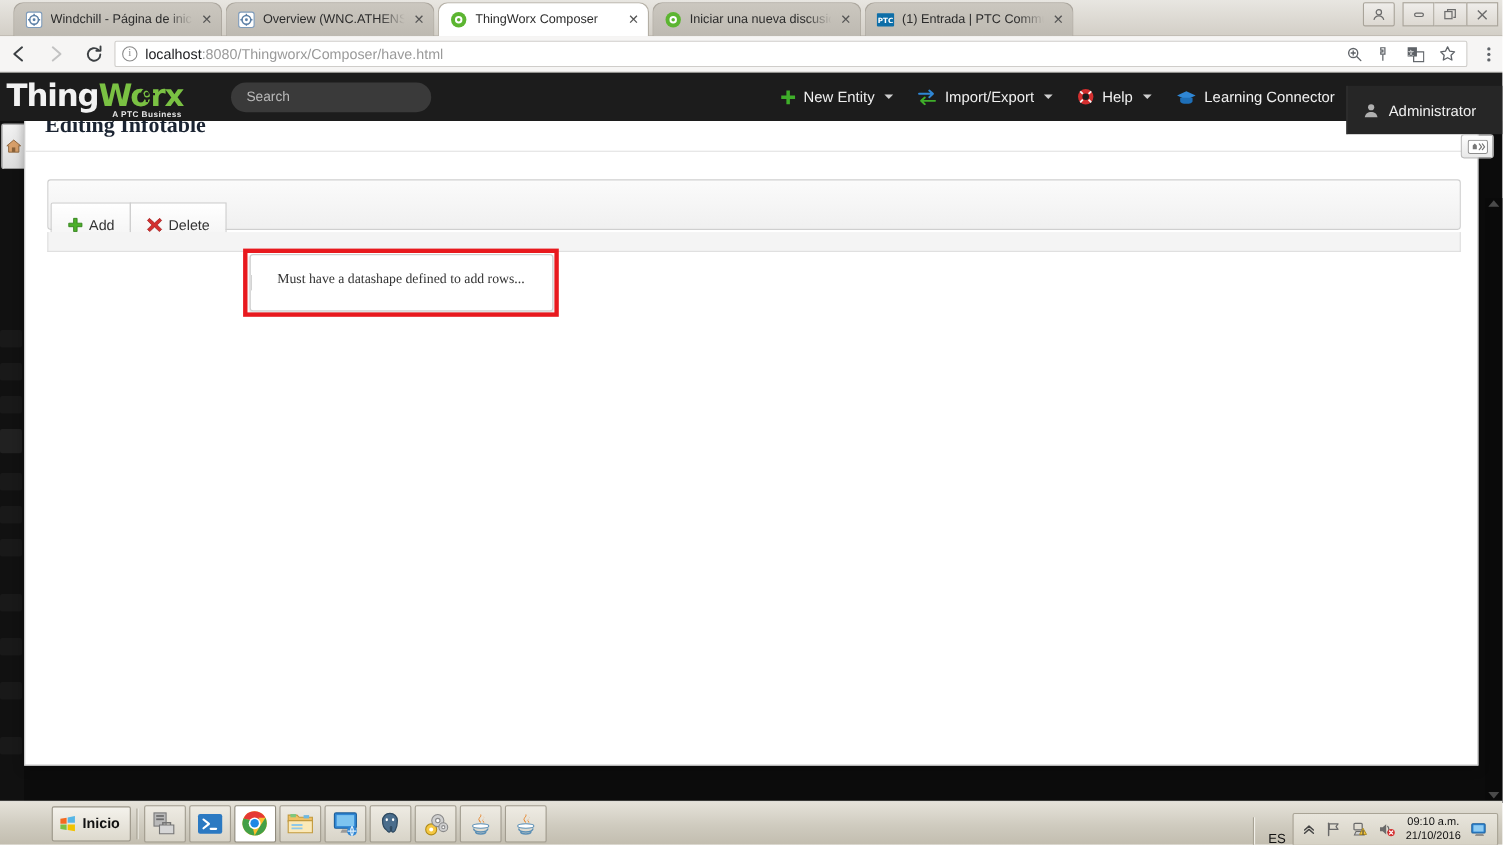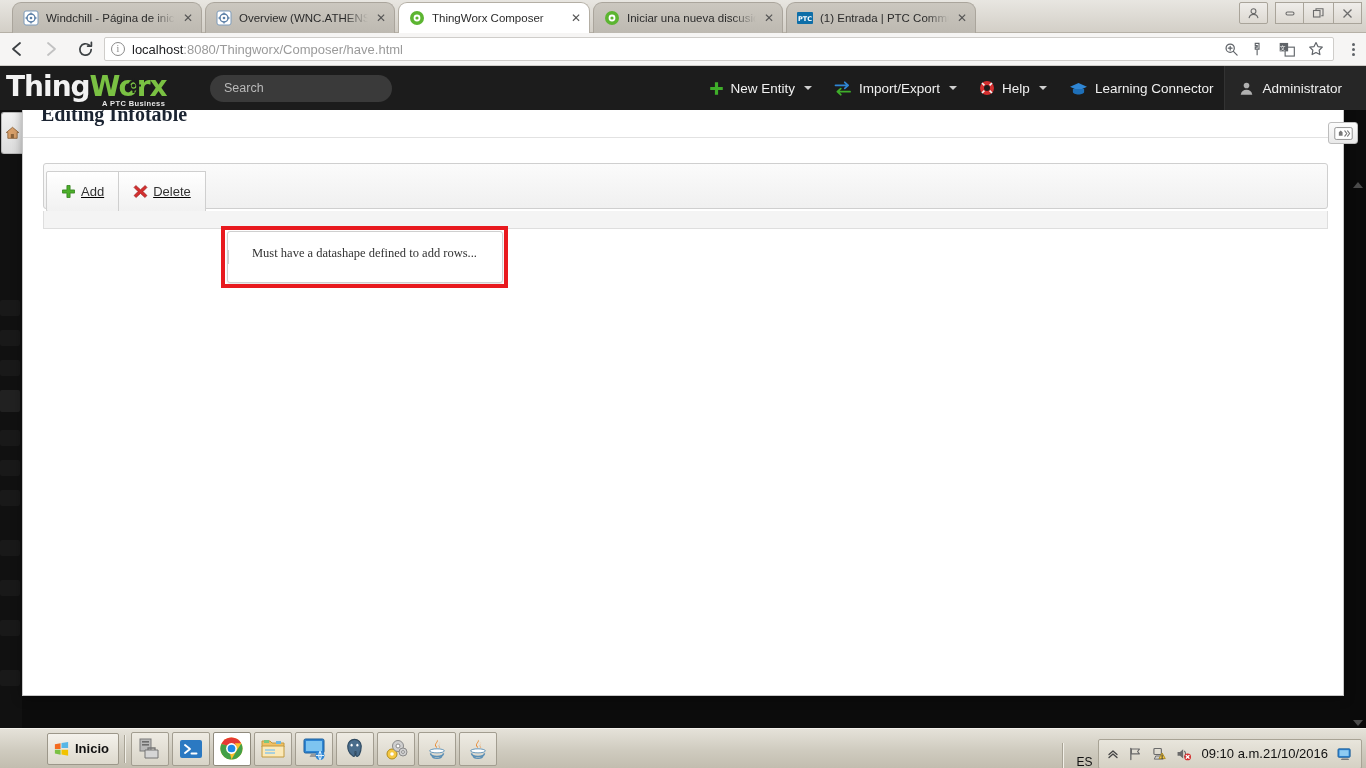--- a/index.html
+++ b/index.html
@@ -103,21 +103,21 @@
     position:absolute;left:96px;top:33px;font-size:7.5px;font-weight:bold;
     color:#e8e8e8;letter-spacing:.4px;
   }
   .tw-search{
     width:182px;height:27px;margin-left:14px;
     background:#3a3a3a;border-radius:14px;
     display:flex;align-items:center;padding:0 14px;
   }
   .tw-search span{font-size:12.5px;color:#b9b9b9;}
 
-  .tw-nav{display:flex;align-items:flex-end;margin-left:auto;height:44px;}
+  .tw-nav{display:flex;align-items:flex-start;margin-left:auto;height:44px;}
   .tw-nav-item{
     display:flex;align-items:center;height:44px;padding:0 11px;
     color:#f0f0f0;font-size:13.5px;gap:7px;white-space:nowrap;
   }
   .tw-nav-item .caret{
     width:0;height:0;border-left:4px solid transparent;border-right:4px solid transparent;
     border-top:4px solid #cfcfcf;margin-left:2px;
   }
   .tw-user{
     display:flex;align-items:center;height:44px;padding:0 16px 0 14px;
@@ -156,21 +156,21 @@
     font-size:20px;font-weight:bold;color:#1b2432;
     font-family:"Liberation Serif",serif;
   }
   .modal-sep{position:absolute;left:0;top:50px;width:1322px;height:1px;background:#e2e2e2;}
 
   .panel{
     position:absolute;left:20px;top:76px;width:1285px;height:46px;
     background:linear-gradient(#fbfbfb,#f0f0f0);
     border:1px solid #cfcfcf;border-radius:3px;
   }
-  .btngroup{position:absolute;left:2px;top:7px;height:41px;display:flex;text-decoration:underline;}
+  .btngroup{position:absolute;left:2px;top:20px;height:41px;display:flex;}
   .tbtn{
     height:41px;padding:0 14px;display:flex;align-items:center;gap:5px;
     background:linear-gradient(#ffffff,#f1f1f1);
     border:1px solid #cfcfcf;font-size:13px;color:#333;
   }
   .tbtn + .tbtn{margin-left:-1px;}
   .tbtn:first-child{border-top-left-radius:2px;border-bottom-left-radius:2px;}
   .grid-head{
     position:absolute;left:20px;top:124px;width:1285px;height:18px;
     background:#f4f4f4;border:1px solid #dedede;border-top:none;
@@ -230,21 +230,21 @@
     padding-right:4px;gap:0;
   }
   .tray-divider{width:2px;height:26px;margin:0 6px;
     border-left:1px solid #a8a395;border-right:1px solid #f2f0e9;}
   .tray-box{
     height:30px;display:flex;align-items:center;gap:9px;padding:0 8px;
     background:linear-gradient(#e8e5dc,#d5d1c4);
     border:1px solid #a8a395;border-radius:2px;
   }
   .lang{font-size:12px;color:#111;padding:0 6px;}
-  .clock{display:flex;flex-direction:row;align-items:center;line-height:13px;font-size:13px;color:#111;}
+  .clock{display:flex;flex-direction:column;align-items:center;line-height:13px;font-size:10px;color:#111;}
   svg{display:block;}
 </style>
 </head>
 <body>
 
 <div id="root">
 
   <div class="chrome-titlebar">
     <div class="tabstrip">
 

